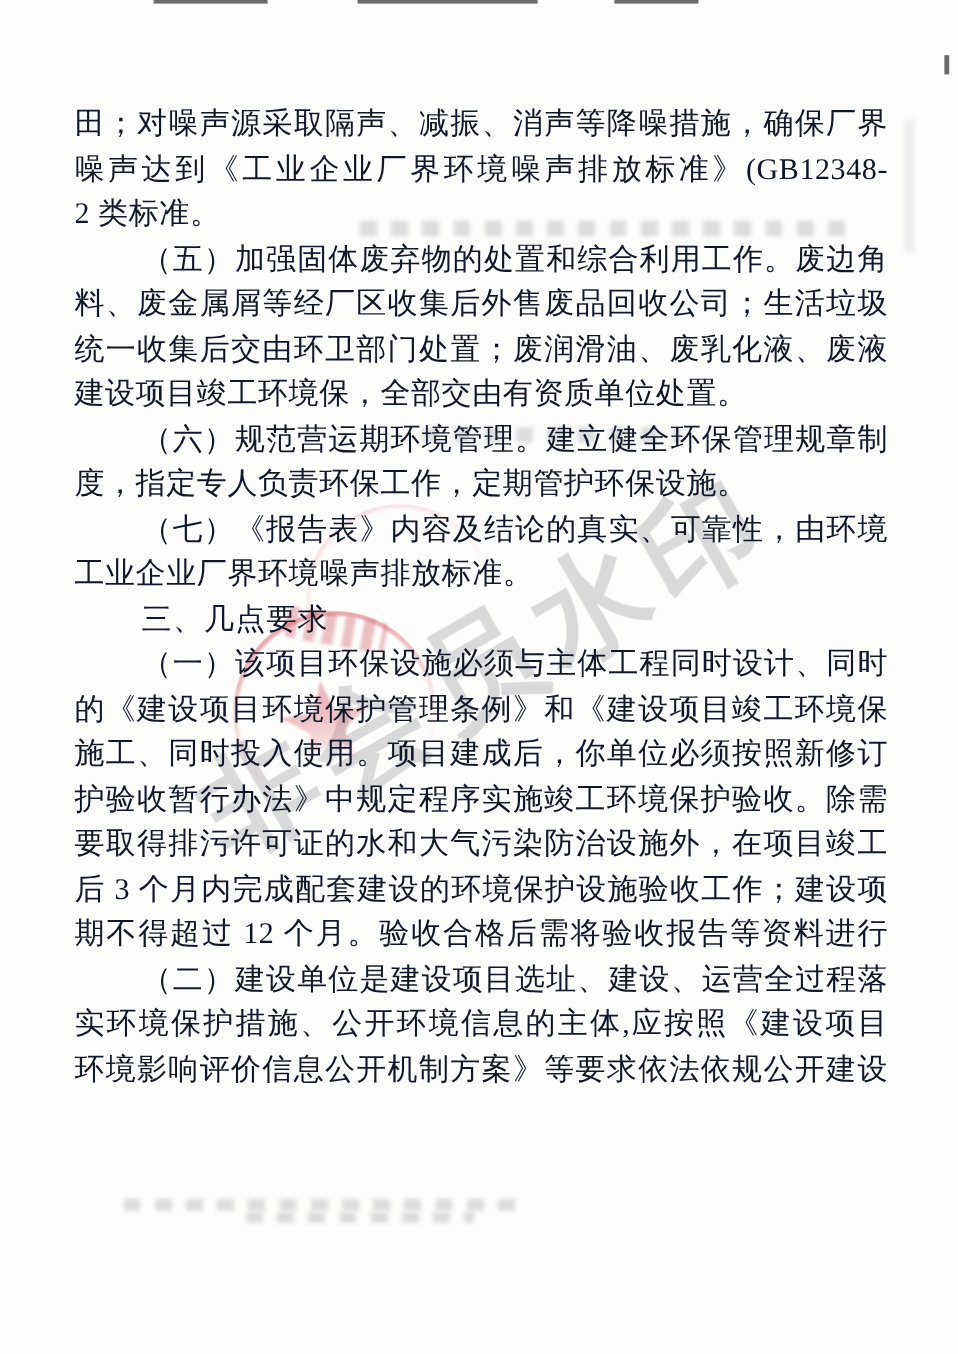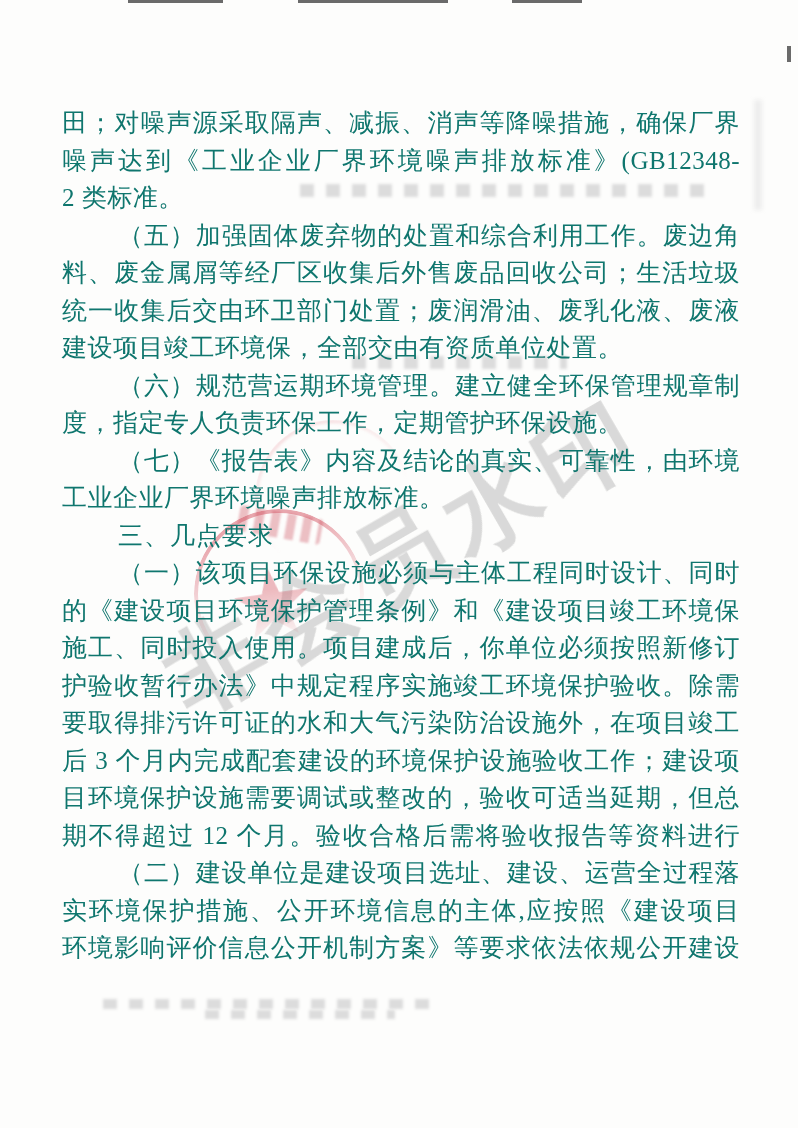--- a/index.html
+++ b/index.html
@@ -5,22 +5,22 @@
   html,body{margin:0;padding:0;background:#ffffff;}
   .page{
     position:relative;
     width:798px;height:1128px;
     background:#fdfdfc;
     overflow:hidden;
     font-family:"Liberation Serif","DejaVu Serif",serif;
   }
   
   .text-block{
-    position:absolute;left:62px;top:104px;width:678px;
-    color:#0f766e;font-size:25px;z-index:3;
+    position:absolute;left:62px;top:85px;width:678px;
+    color:#0f172a;font-size:25px;z-index:3;
   }
   .line{
     height:37.5px;line-height:37.5px;
     white-space:nowrap;letter-spacing:.5px;
   }
   .line.full{
     white-space:normal;overflow:hidden;
     text-align:justify;text-align-last:justify;
   }
   .line.indent{text-indent:56px;}
@@ -117,20 +117,19 @@
     <div class="line">度，指定专人负责环保工作，定期管护环保设施。</div>
     <div class="line indent full">（七）《报告表》内容及结论的真实、可靠性，由环境</div>
     <div class="line">工业企业厂界环境噪声排放标准。</div>
     <div class="line indent heading">三、几点要求</div>
     <div class="line indent full">（一）该项目环保设施必须与主体工程同时设计、同时</div>
     <div class="line full">的《建设项目环境保护管理条例》和《建设项目竣工环境保</div>
     <div class="line full">施工、同时投入使用。项目建成后，你单位必须按照新修订</div>
     <div class="line full">护验收暂行办法》中规定程序实施竣工环境保护验收。除需</div>
     <div class="line full">要取得排污许可证的水和大气污染防治设施外，在项目竣工</div>
     <div class="line full">后 3 个月内完成配套建设的环境保护设施验收工作；建设项</div>
-    <div class="line full">目环境保护设施需要调试或整改的，验收可适当延期，但总</div>
     <div class="line full">期不得超过 12 个月。验收合格后需将验收报告等资料进行</div>
     <div class="line indent full">（二）建设单位是建设项目选址、建设、运营全过程落</div>
     <div class="line full">实环境保护措施、公开环境信息的主体,应按照《建设项目</div>
     <div class="line full">环境影响评价信息公开机制方案》等要求依法依规公开建设</div>
   </div>
 
 </div>
 
 </body></html>

